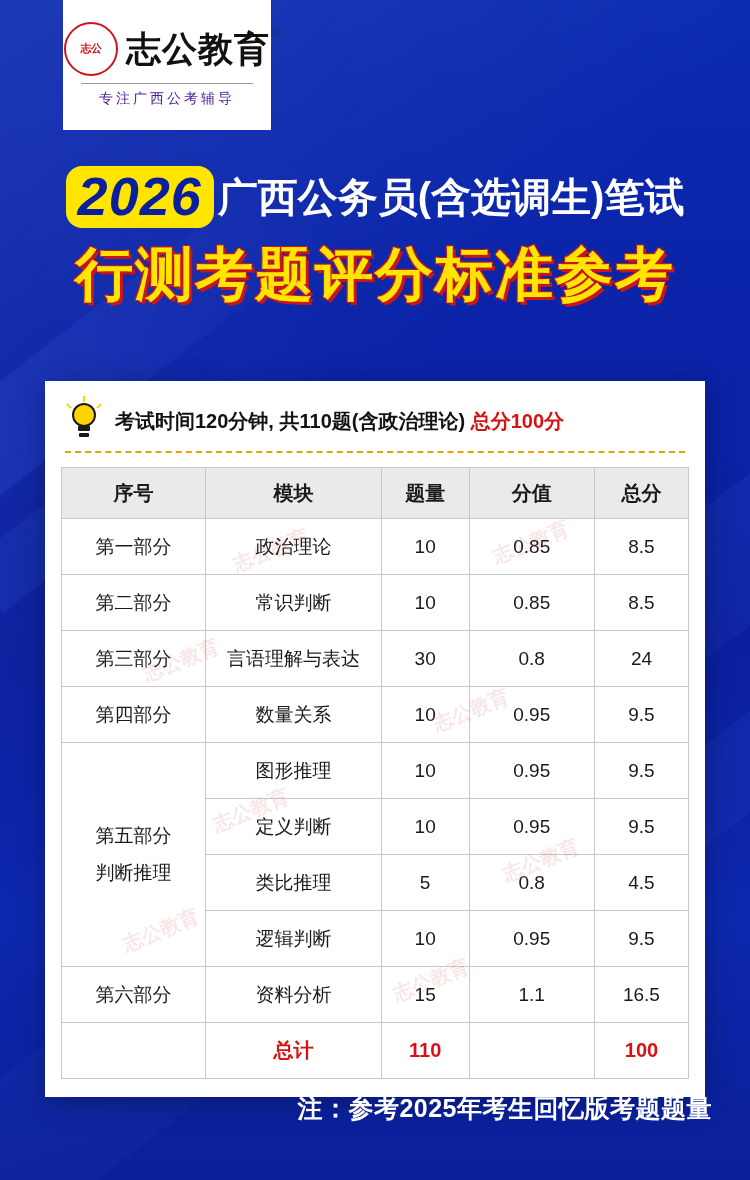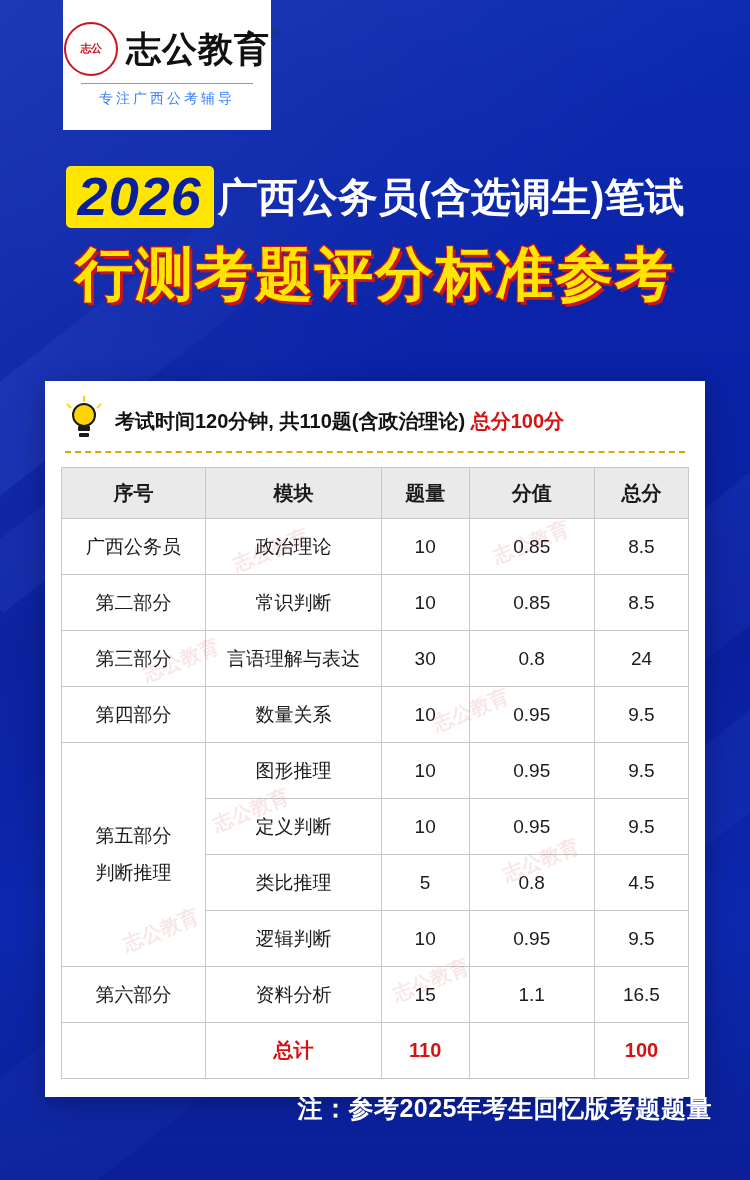--- a/index.html
+++ b/index.html
@@ -86,21 +86,21 @@
     color: #333;
   }
   .logo-rule {
     width: 172px;
     height: 1px;
     background: #999;
     margin: 7px 0 6px;
   }
   .logo-sub {
     font-size: 14px;
-    color: #3b82f6;
+    color: #4c1d95;
     letter-spacing: 3px;
   }
 
   
   .headline {
     position: absolute;
     top: 166px;
     left: 0;
     width: 750px;
     text-align: center;
@@ -114,21 +114,21 @@
   }
   .year {
     display: inline-block;
     background: #ffe500;
     color: #0a1f9c;
     font-size: 54px;
     font-weight: bold;
     font-style: italic;
     padding: 0 12px 2px;
     line-height: 60px;
-    border-radius: 5px;
+    border-radius: 16px;
     letter-spacing: 1px;
   }
   .line1-text {
     font-size: 40px;
     font-weight: bold;
     color: #ffffff;
     letter-spacing: 0px;
   }
   .line2 {
     margin-top: 8px;
@@ -337,21 +337,21 @@
           <tr>
             <th>序号</th>
             <th>模块</th>
             <th>题量</th>
             <th>分值</th>
             <th>总分</th>
           </tr>
         </thead>
         <tbody>
           <tr>
-            <td>广西公务员</td>
+            <td>第一部分</td>
             <td>政治理论</td>
             <td>10</td>
             <td>0.85</td>
             <td>8.5</td>
           </tr>
           <tr>
             <td>第二部分</td>
             <td>常识判断</td>
             <td>10</td>
             <td>0.85</td>

